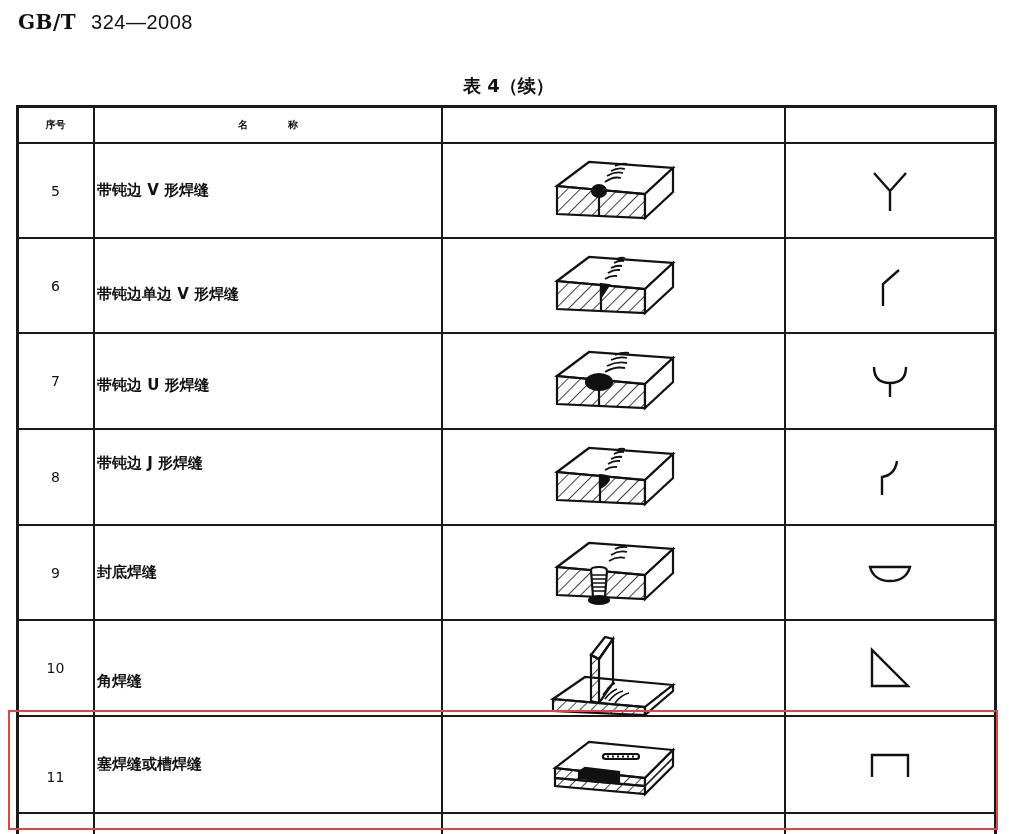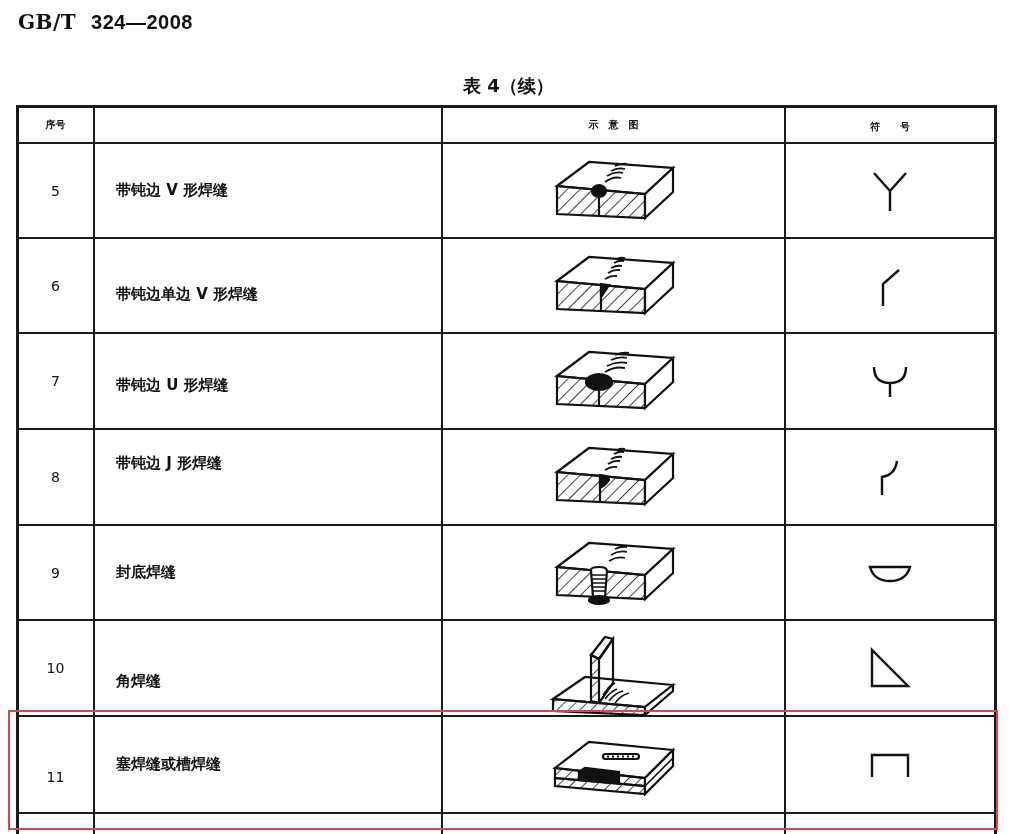--- a/index.html
+++ b/index.html
@@ -1,30 +1,30 @@
 <!DOCTYPE html>
 <html><head>
 <meta charset="utf-8">
 <style>
   html, body { margin:0; padding:0; background:#ffffff; }
   body { width:1009px; height:834px; position:relative; overflow:hidden;
          font-family:"DejaVu Serif","Liberation Serif",serif; color:#111; }
   .std-code { position:absolute; left:18px; top:10px; font-size:20px; font-weight:bold; letter-spacing:0.5px; }
-  .std-code .num { font-family:"Liberation Sans","DejaVu Sans",sans-serif; font-weight:bold;margin-top:41px; }
+  .std-code .num { font-family:"Liberation Sans","DejaVu Sans",sans-serif; font-weight:normal;margin-top:41px; }
   .table-caption { position:absolute; left:463px; top:74px; font-size:18px; font-weight:bold;
                    font-family:"DejaVu Sans","Liberation Sans",sans-serif; }
   .tbl { position:absolute; left:16px; top:105px; width:981px; height:729px; }
   .hline { position:absolute; left:0; width:981px; height:2px; background:#1a1a1a; }
   .vline { position:absolute; top:0; width:2px; height:729px; background:#1a1a1a; }
   .vline.outer { width:3px; }
   .cell { position:absolute; display:flex; align-items:center; }
   .hdr { font-size:10px; font-weight:bold; font-family:"DejaVu Sans","Liberation Sans",sans-serif;
          justify-content:center; word-spacing:0; }
   .idx { justify-content:center; font-size:14px; font-family:"DejaVu Sans","Liberation Sans",sans-serif; }
-  .name { padding-left:21px; font-size:15px; font-weight:bold; font-family:"DejaVu Sans","Liberation Sans",sans-serif; }
+  .name { padding-left:2px; font-size:15px; font-weight:bold; font-family:"DejaVu Sans","Liberation Sans",sans-serif; }
   .diag, .sym { justify-content:center; }
   .highlight { position:absolute; left:8px; top:710px; width:990px; height:120px;
                border:2px solid #e04545; box-sizing:border-box; pointer-events:none; }
 </style>
 </head>
 <body>
 
 <div class="std-code">
   <span>GB/T</span>&nbsp;
   <span class="num">324—2008</span>
@@ -44,22 +44,21 @@
   <div class="hline" style="top:610px"></div>
   <div class="hline" style="top:707px"></div>
 
   <div class="vline outer" style="left:0"></div>
   <div class="vline" style="left:77px"></div>
   <div class="vline" style="left:425px"></div>
   <div class="vline" style="left:768px"></div>
   <div class="vline outer" style="left:978px"></div>
 
   <div class="cell hdr" style="left:2px;top:2px;width:75px;height:35px">序号</div>
-  <div class="cell hdr" style="left:427px;top:2px;width:341px;height:35px;white-space:pre">示　意　图</div>
-  <div class="cell hdr" style="left:770px;top:4px;width:208px;height:35px;white-space:pre">符　　号</div>
+  <div class="cell hdr" style="left:79px;top:2px;width:346px;height:35px;white-space:pre">名　　　　称</div>
 
   <div>
     <div class="cell idx" style="left:2px;top:39px;width:75px;height:93px">5</div>
     <div class="cell name" style="left:79px;top:39px;width:336px;height:93px">带钝边 V 形焊缝</div>
     <div class="cell diag" style="left:427px;top:39px;width:341px;height:93px">
       <svg width="130" height="70" viewBox="0 0 130 70" fill="none" stroke="#111" stroke-width="2.2">
         <defs>
             <pattern id="h1" width="9" height="9" patternUnits="userSpaceOnUse" patternTransform="rotate(45)">
               <line x1="0" y1="0" x2="0" y2="9" stroke="#111" stroke-width="1.6"></line>
             </pattern>

